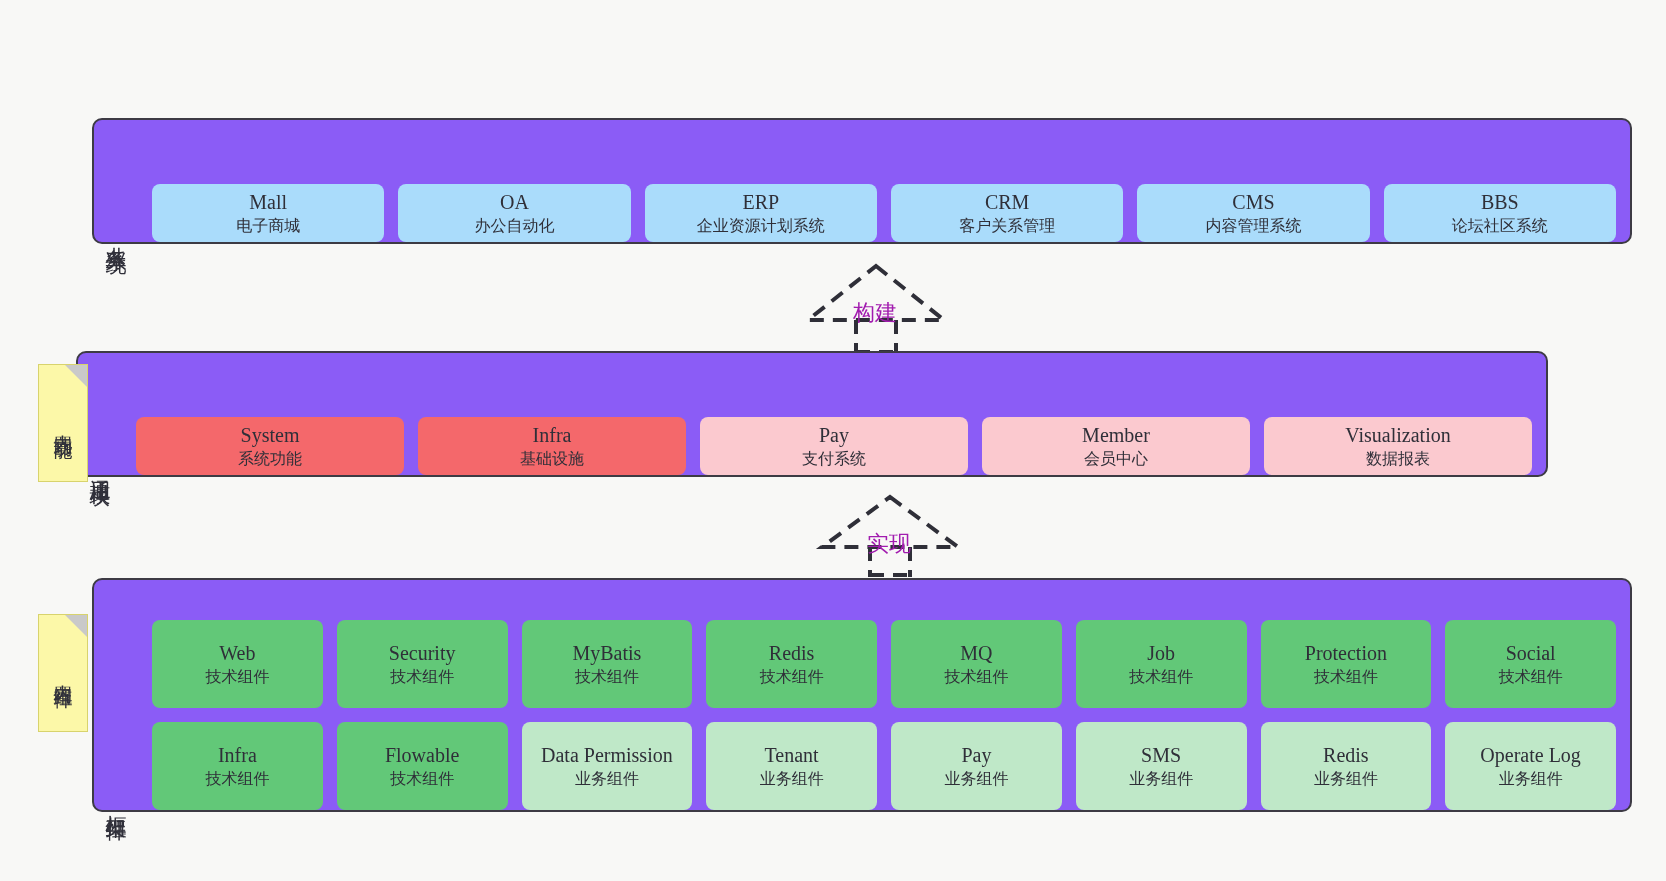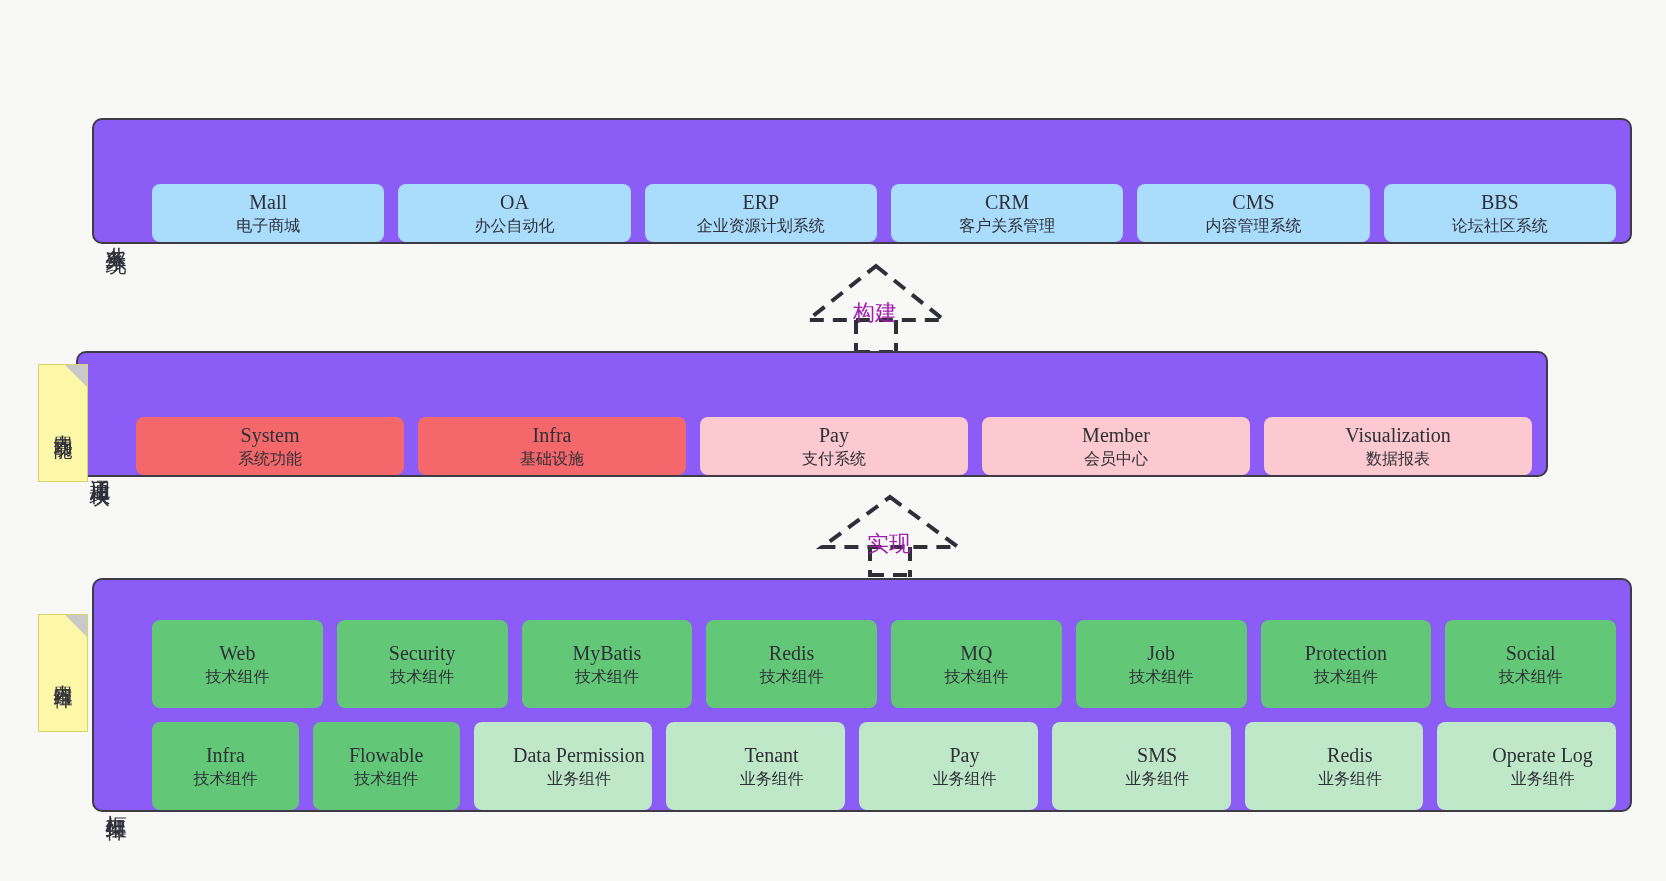--- a/index.html
+++ b/index.html
@@ -69,21 +69,21 @@
     padding: 6px 4px;
   }
   .card .t-en { font-size: 20px; }
   .card .t-cn { font-size: 16px; }
 
   
   .c-blue       { background: #aadcfb; }
   .c-red        { background: #f4686b; }
   .c-pink       { background: #fbc9cf; }
   .c-green      { background: #62c878; }
-  .c-lightgreen { background: #bfe8c8; padding-left: 36px; }
+  .c-lightgreen { background: #bfe8c8; }
 
   
   .sticky {
     position: absolute;
     background: #fcf8a8;
     border: 1px solid #d8d36d;
     display: flex;
     align-items: center;
     justify-content: center;
     font-size: 19px;

